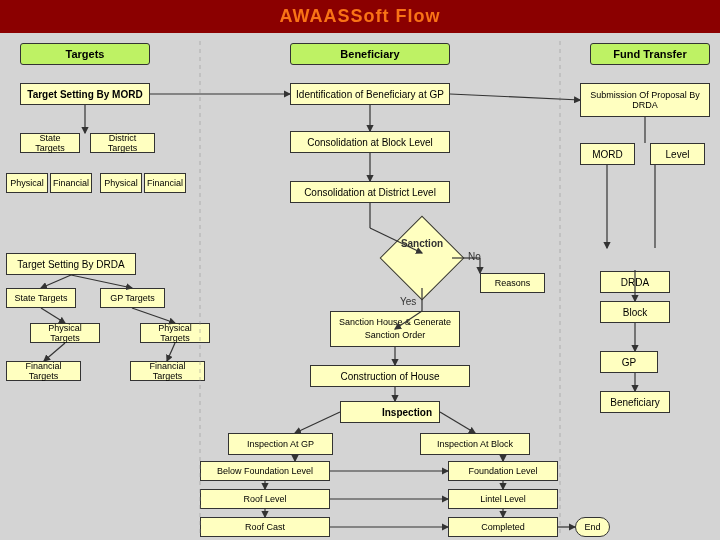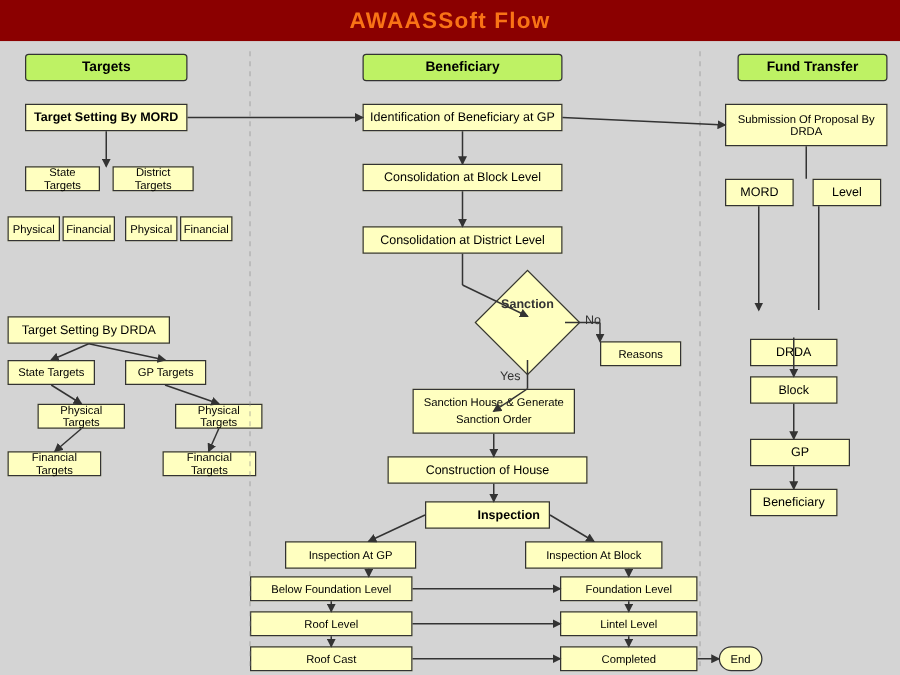--- a/index.html
+++ b/index.html
@@ -125,21 +125,21 @@
 
     <div class="label-text" style="left:400px; top:263px;">Yes</div>
 
     <div class="box yellow" style="left:600px; top:268px; width:70px; height:22px;">Block</div>
 
     <div class="box yellow" style="left:30px; top:290px; width:70px; height:20px; font-size:9px;">Physical Targets</div>
     <div class="box yellow" style="left:140px; top:290px; width:70px; height:20px; font-size:9px;">Physical Targets</div>
 
     <div class="box yellow" style="left:330px; top:278px; width:130px; height:36px; font-size:9px; line-height:13px;">Sanction House &amp; Generate Sanction Order</div>
 
-    <div class="box yellow" style="left:600px; top:318px; width:80px; height:22px;">GP</div>
+    <div class="box yellow" style="left:600px; top:318px; width:58px; height:22px;">GP</div>
 
     <div class="box yellow" style="left:6px; top:328px; width:75px; height:20px; font-size:9px;">Financial Targets</div>
     <div class="box yellow" style="left:130px; top:328px; width:75px; height:20px; font-size:9px;">Financial Targets</div>
 
     <div class="box yellow" style="left:310px; top:332px; width:160px; height:22px;">Construction of House</div>
 
     <div class="box yellow" style="left:600px; top:358px; width:70px; height:22px;">Beneficiary</div>
 
     <div class="box yellow" style="left:340px; top:368px; width:100px; height:22px; font-weight:bold;padding-left:38px;">Inspection</div>
 

